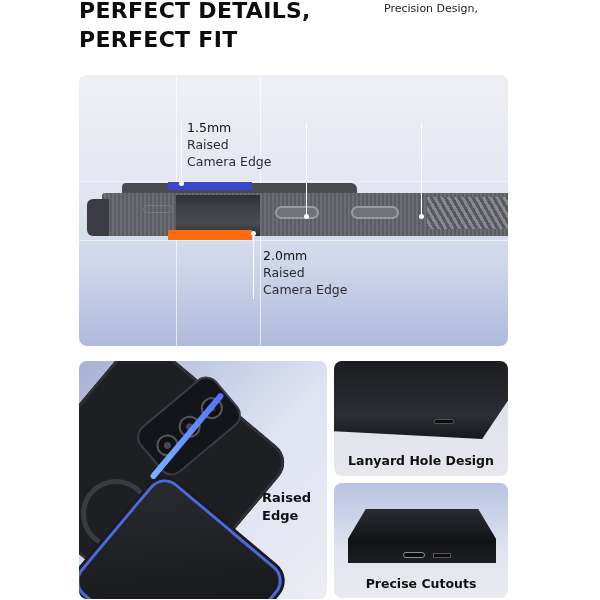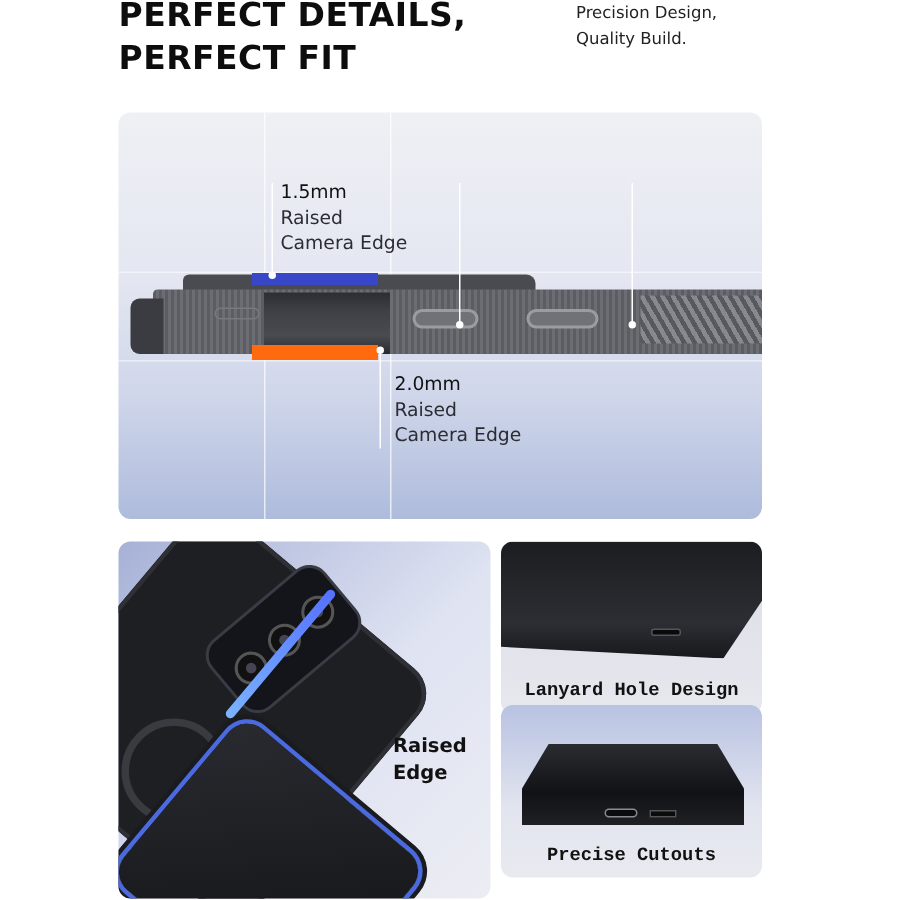--- a/index.html
+++ b/index.html
@@ -29,23 +29,23 @@
   .mark-orange { position: absolute; left: 89px; top: 155px; width: 84px; height: 10px; background: #ff6a0e; }
 
   .callout-line { position: absolute; width: 1px; background: #ffffff; }
   .callout-dot { position: absolute; width: 5px; height: 5px; border-radius: 50%; background: #ffffff; }
   .callout-text { position: absolute; font-size: 12.5px; line-height: 17px; color: #2b2d33; }
   .callout-text b { font-weight: 400; color: #111; display: block; }
 
   .card { position: absolute; border-radius: 8px; overflow: hidden; }
   .card-raised { left: 79px; top: 361px; width: 248px; height: 238px; background: linear-gradient(135deg, #a6b1d6 0%, #dfe3f2 55%, #ecedf3 100%); }
   .card-lanyard { left: 334px; top: 361px; width: 174px; height: 115px; background: linear-gradient(180deg, #dbdde6 0%, #e7e8ee 100%); }
-  .card-cutouts { left: 334px; top: 470px; width: 174px; height: 115px; background: linear-gradient(180deg, #b8c2e2 0%, #e2e5ef 60%, #e9eaef 100%); }
+  .card-cutouts { left: 334px; top: 483px; width: 174px; height: 115px; background: linear-gradient(180deg, #b8c2e2 0%, #e2e5ef 60%, #e9eaef 100%); }
 
-  .card-label { position: absolute; left: 0; right: 0; text-align: center; font-weight: 700; font-size: 12.5px; color: #111; font-family: Liberation Mono, monospace; }
+  .card-label { position: absolute; left: 0; right: 0; text-align: center; font-weight: 700; font-size: 12.5px; color: #111; }
   .raised-label { position: absolute; left: 183px; top: 128px; font-weight: 700; font-size: 13px; line-height: 18px; color: #111; }
 
   .rx-phone-back { position: absolute; left: -30px; top: 10px; width: 200px; height: 210px; background: #1e1f23; border-radius: 22px; transform: rotate(40deg); box-shadow: inset 0 0 0 3px #2f3036; }
   .rx-cam-block { position: absolute; left: 60px; top: 35px; width: 100px; height: 60px; border-radius: 14px; background: #14151a; transform: rotate(-40deg); border: 2px solid #3a3c45; }
   .rx-lens { position: absolute; width: 22px; height: 22px; border-radius: 50%; background: radial-gradient(circle, #445 0 25%, #111 30% 70%, #333 72%); border: 2px solid #555; }
   .rx-blue-edge { position: absolute; left: 105px; top: 20px; width: 6px; height: 110px; background: linear-gradient(180deg, #5470ff, #7bb4ff); transform: rotate(40deg); border-radius: 3px; }
   .rx-ring { position: absolute; left: 2px; top: 118px; width: 70px; height: 70px; border-radius: 50%; border: 5px solid #3a3b41; }
   .rx-screen { position: absolute; left: 20px; top: 150px; width: 160px; height: 140px; background: linear-gradient(135deg, #2a2b30, #0e0f12); border-radius: 16px; transform: rotate(40deg); box-shadow: 0 0 0 3px #4c6ae0, 0 0 0 6px #1a1b1f; }
 
   .lx-phone { position: absolute; left: 0; top: 0; width: 190px; height: 78px; background: linear-gradient(180deg, #1c1d21 0%, #2d2e33 70%, #17181c 100%); clip-path: polygon(0 0, 100% 0, 100% 20%, 78% 100%, 0 90%); }
@@ -57,21 +57,20 @@
 </style>
 </head>
 <body>
 
 <div class="headline">
   <div>PERFECT DETAILS,</div>
   <div>PERFECT FIT</div>
 </div>
 <div class="tagline">
   <div>Precision Design,</div>
-  <div>Quality Build.</div>
 </div>
 
 <div class="panel-top">
   <div class="grid-line-h" style="top:106px"></div>
   <div class="grid-line-h" style="top:165px"></div>
   <div class="grid-line-v" style="left:97px"></div>
   <div class="grid-line-v" style="left:181px"></div>
 
   <div class="phone-side">
     <div class="ps-camera-bump"></div>

